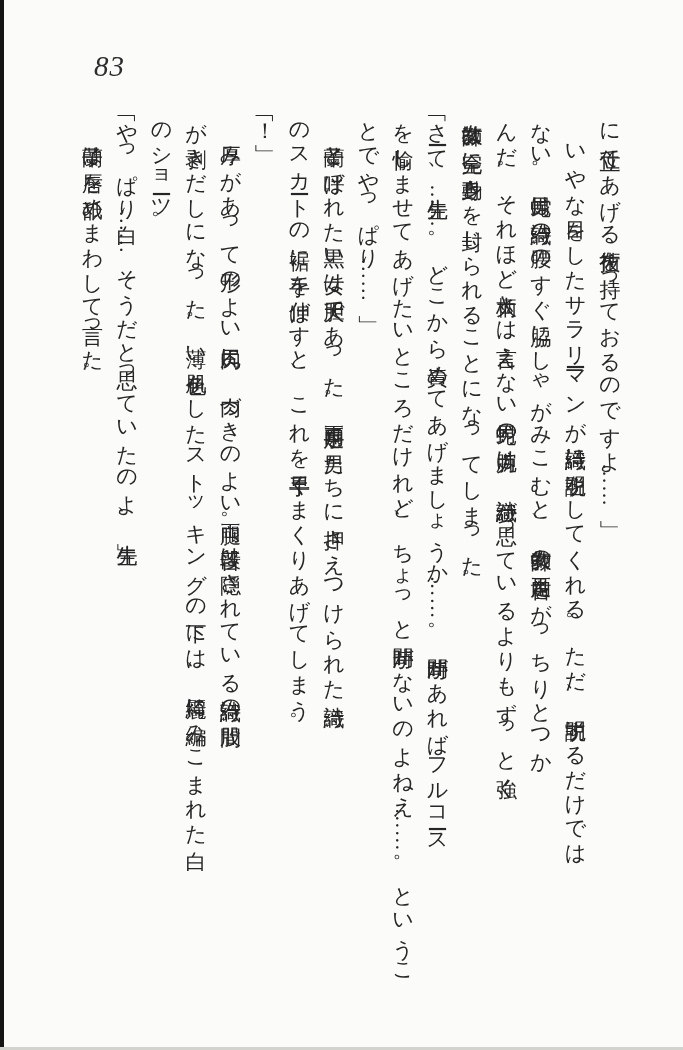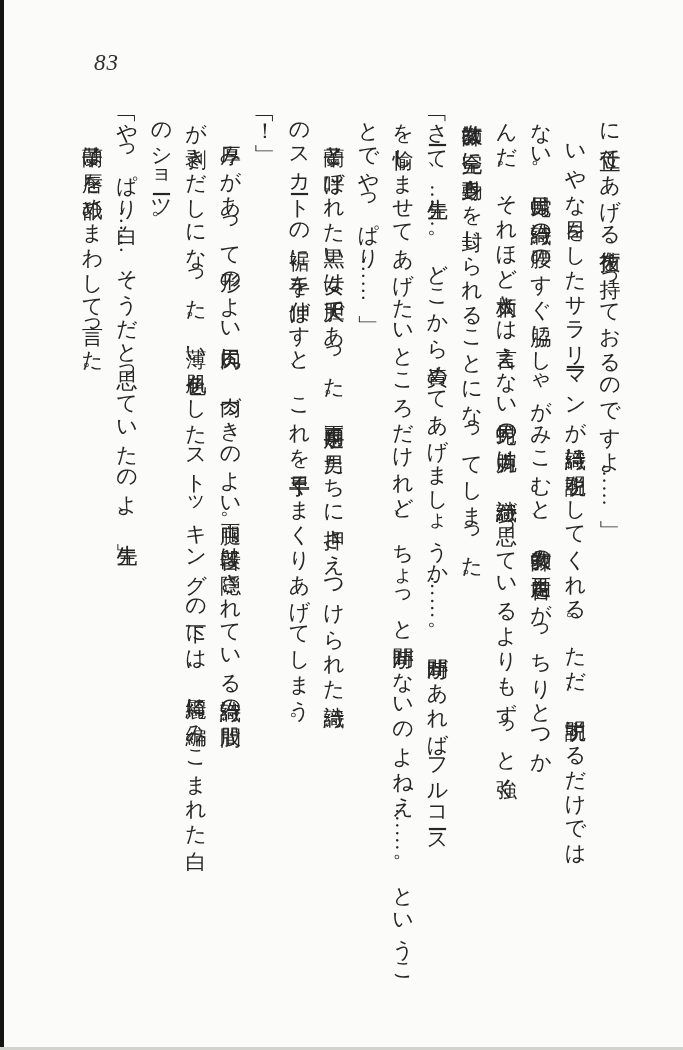--- a/index.html
+++ b/index.html
@@ -27,21 +27,21 @@
     left: 0;
     bottom: 0;
     width: 683px;
     height: 3px;
     background: #d2d2cf;
   }
   .page-number {
     position: absolute;
     left: 94px;
     top: 50px;
-    font-size: 23px;
+    font-size: 29px;
     font-style: italic;
     color: #2e2e2e;
     letter-spacing: 1px;
   }
   .text-block {
     position: absolute;
     top: 108px;
     right: 56px;
     height: 845px;
     writing-mode: vertical-rl;

